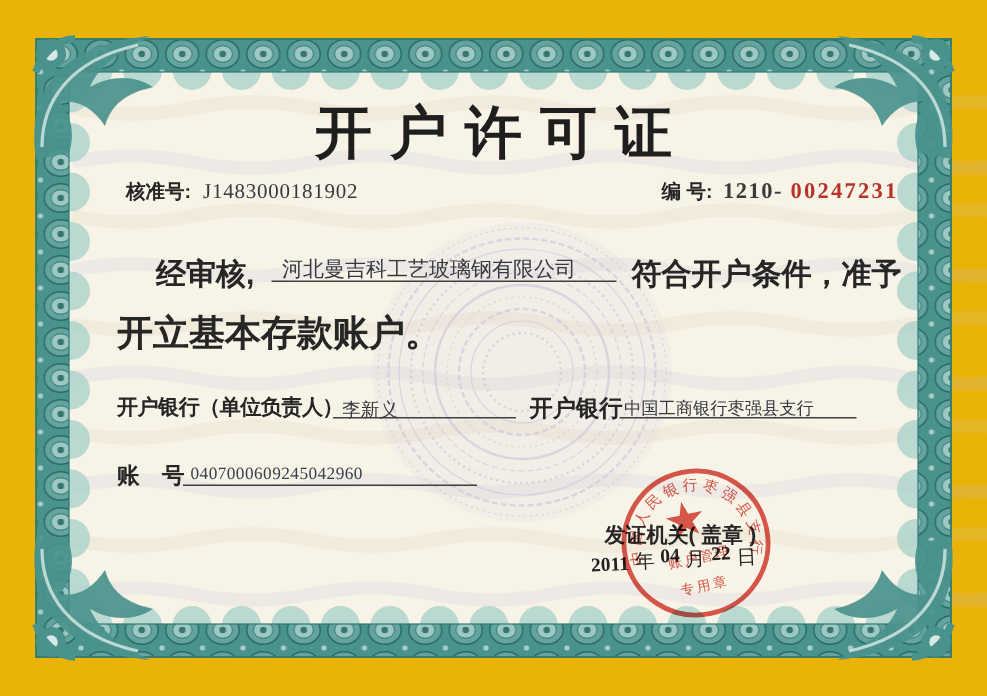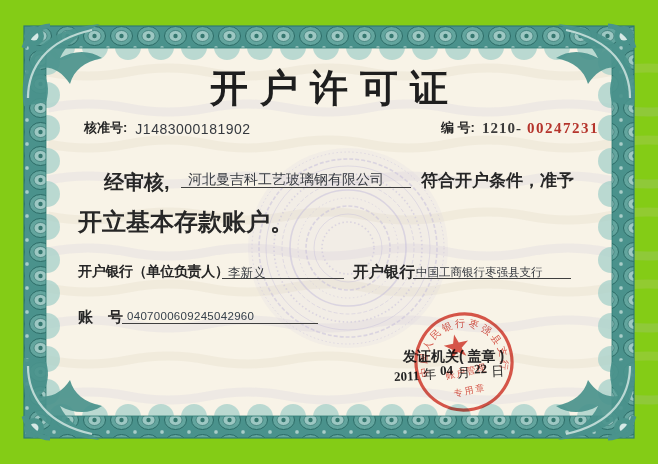--- a/index.html
+++ b/index.html
@@ -1,21 +1,21 @@
 <!DOCTYPE html>
 <html><head>
 <meta charset="utf-8">
 <style>
   html,body{margin:0;padding:0;background:#ffffff;}
-  .stage{position:relative;width:658px;height:464px;background:#84cc16;overflow:hidden;
+  .stage{position:relative;width:658px;height:464px;background:#eab308;overflow:hidden;
          font-family:"Liberation Sans", sans-serif;}
   .bg{position:absolute;left:0;top:0;}
   .t{position:absolute;white-space:nowrap;color:#262626;}
   .lbl{font-family:"Liberation Sans", sans-serif;font-weight:700;}
-  .val{font-family:Liberation Sans, sans-serif;color:#35393f;}
+  .val{font-family:Liberation Serif, serif;color:#35393f;}
   .title{left:0;right:0;text-align:center;top:63px;font-size:38px;font-weight:700;
          font-family:"Liberation Serif", serif;letter-spacing:12px;text-indent:12px;color:#1e1e1e;}
   .row-flex{display:flex;align-items:flex-end;}
   .u{position:absolute;height:0;border-bottom:1.5px solid #3f3f3f;}
   .serial-prefix{font-family:"Liberation Serif", serif;font-weight:700;font-size:15px;
                  letter-spacing:1px;color:#3b3b3b;}
   .serial-num{font-family:"Liberation Serif", serif;font-weight:700;font-size:15px;
               letter-spacing:1.5px;margin-left:5px;}
   .date-line{display:flex;gap:4px;align-items:baseline;transform:rotate(-2.5deg);
              transform-origin:left center;font-size:13px;color:#222;}
@@ -157,21 +157,21 @@
 
   <div class="t row-flex" style="left:417px;top:119px;margin-left:24px;">
     <span class="lbl" style="font-size:13px;">编 号:</span>
     <span class="serial-prefix" style="margin-left:7px;">1210-</span>
     <span class="serial-num" style="color:#b5342c;">00247231</span>
   </div>
 
   <div class="t lbl" style="left:104px;top:169px;font-size:20px;">经审核,</div>
   <div class="t val" style="left:188px;top:171px;font-size:14px;">河北曼吉科工艺玻璃钢有限公司</div>
   <div class="u" style="left:181px;top:187px;width:230px;"></div>
-  <div class="t lbl" style="left:421px;top:169px;font-size:17px;">符合开户条件，准予</div>
+  <div class="t lbl" style="left:421px;top:169px;font-size:20px;">符合开户条件，准予</div>
 
   <div class="t lbl" style="left:78px;top:206px;font-size:24px;">开立基本存款账户。</div>
 
   <div class="t lbl" style="left:78px;top:263px;font-size:14px;letter-spacing:-0.3px;">开户银行（单位负责人）</div>
   <div class="t val" style="left:228px;top:265px;font-size:12.5px;">李新义</div>
   <div class="u" style="left:222px;top:278px;width:122px;"></div>
 
   <div class="t val" style="left:416px;top:265px;font-size:11.5px;">中国工商银行枣强县支行</div>
   <div class="t lbl" style="left:353px;top:262px;font-size:15.5px;">开户银行</div>
   <div class="u" style="left:413px;top:278px;width:158px;"></div>

